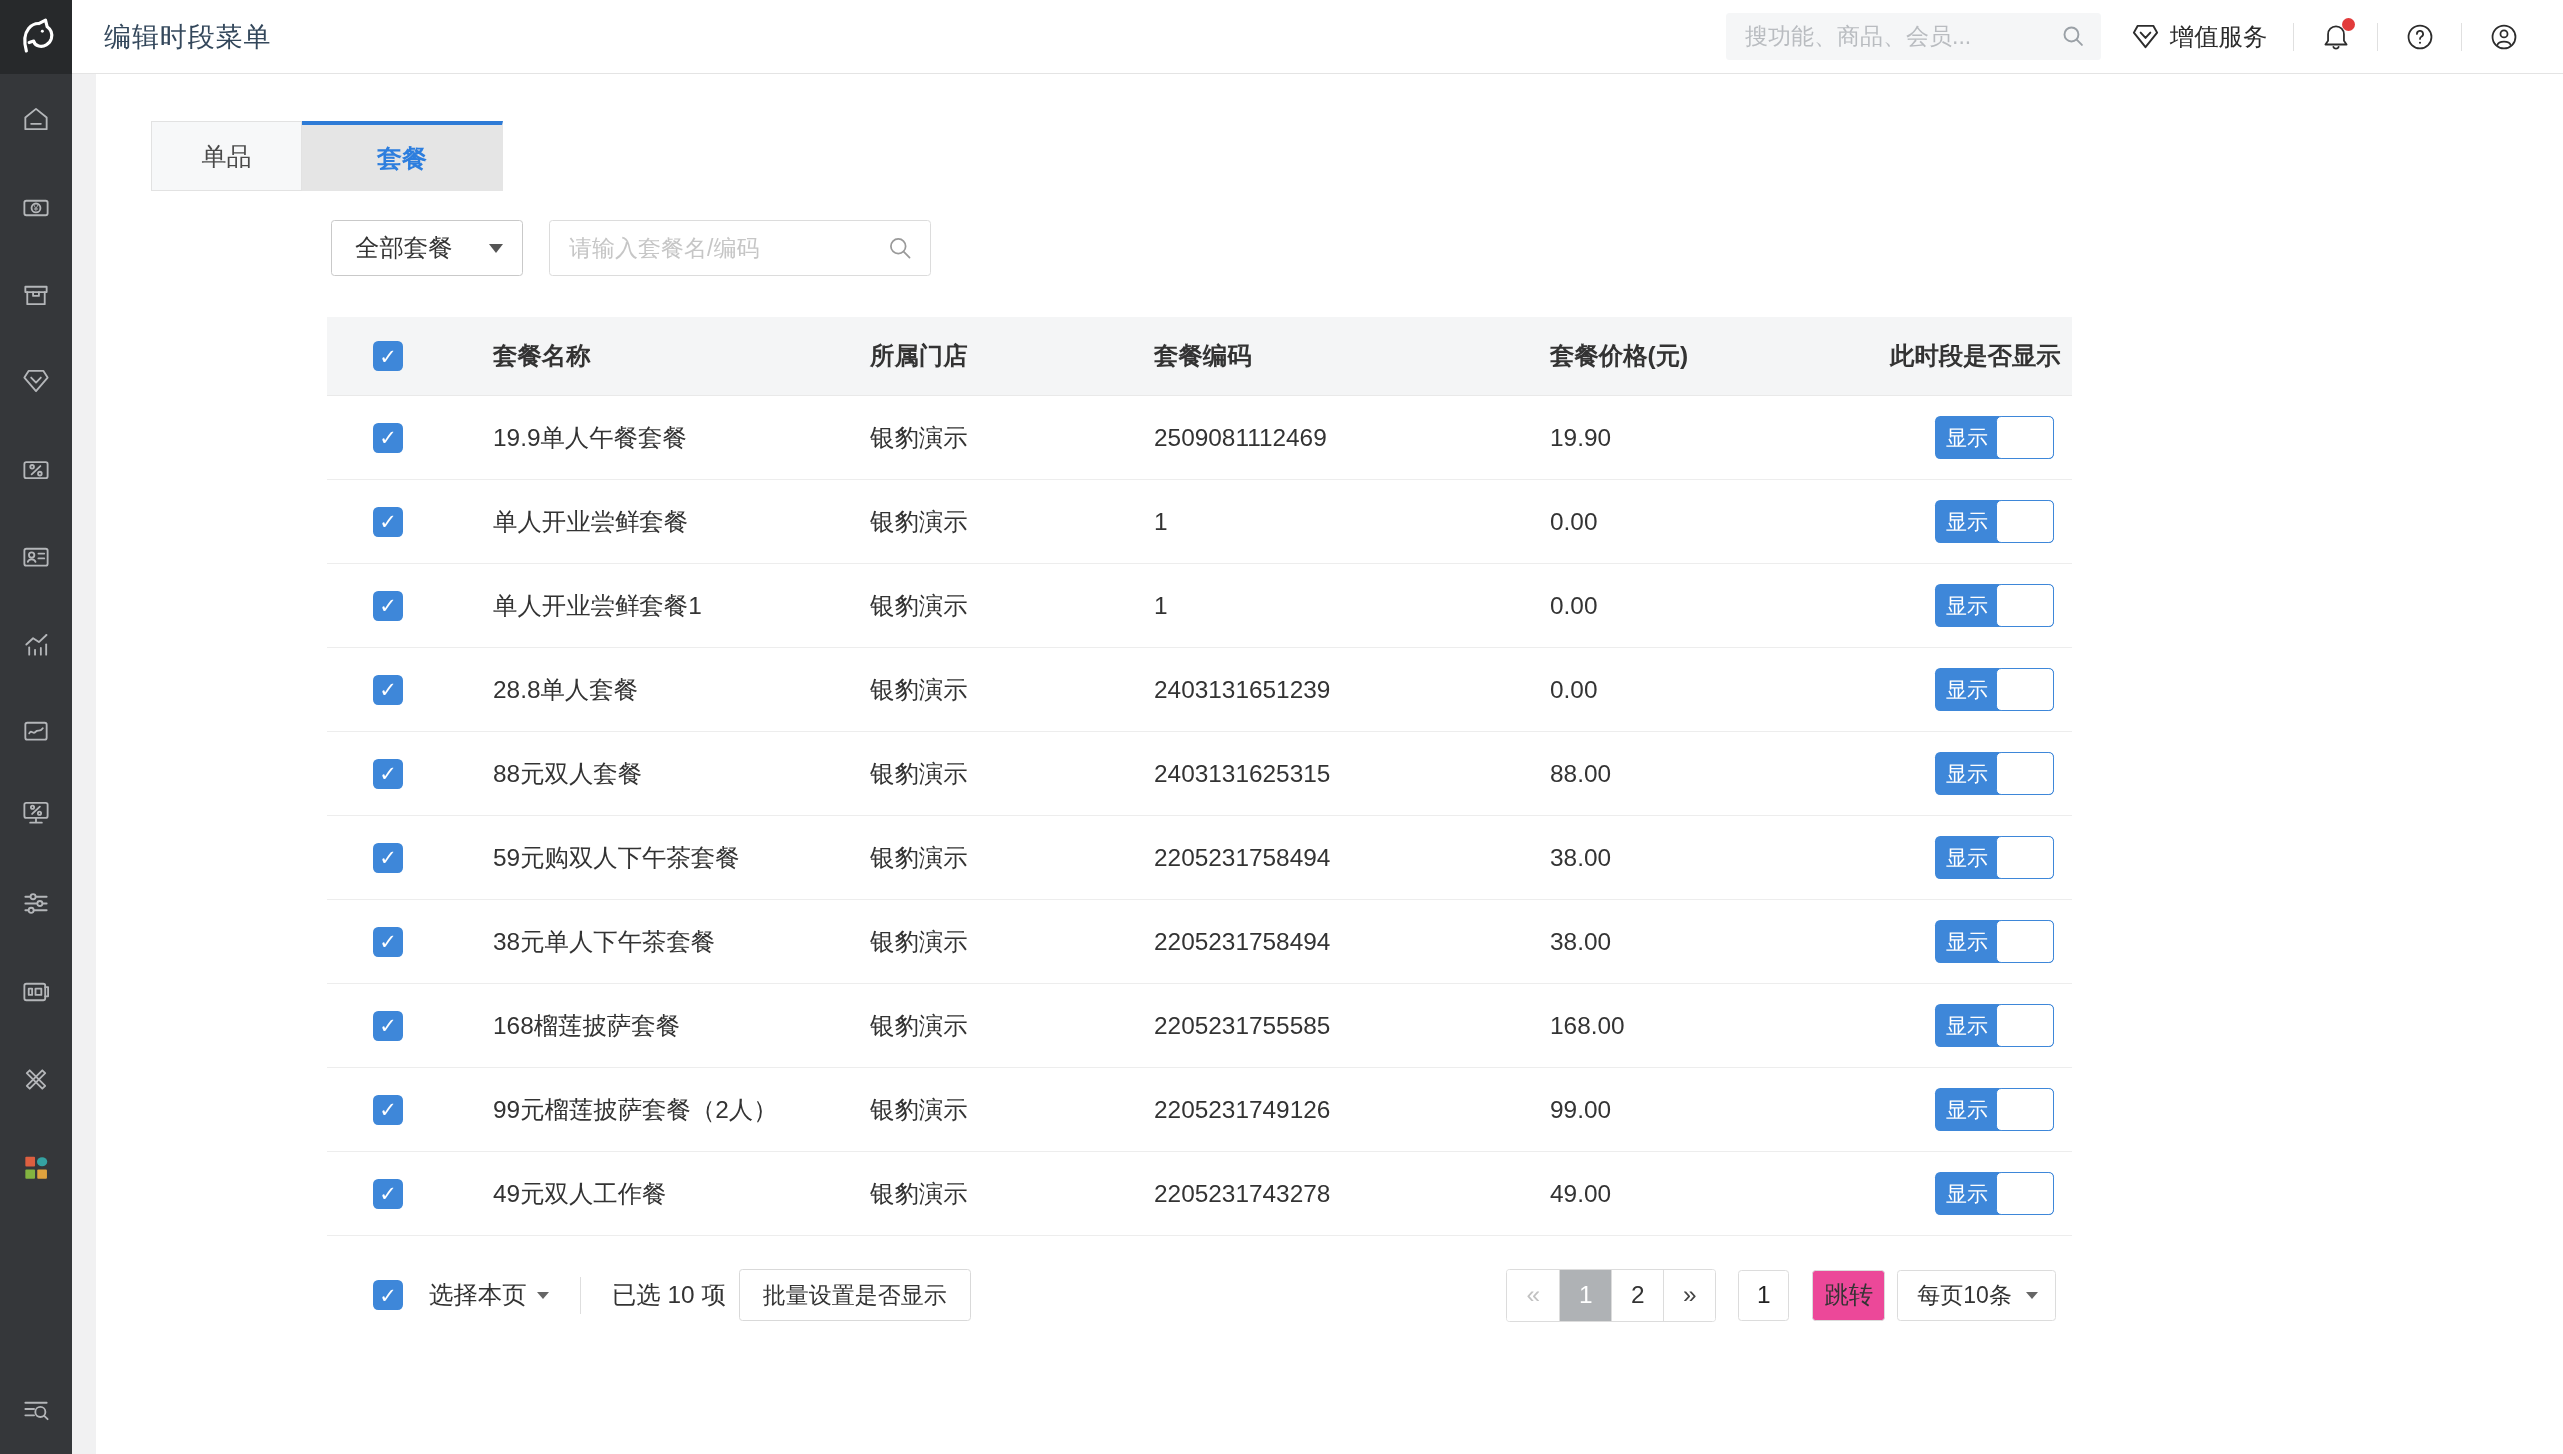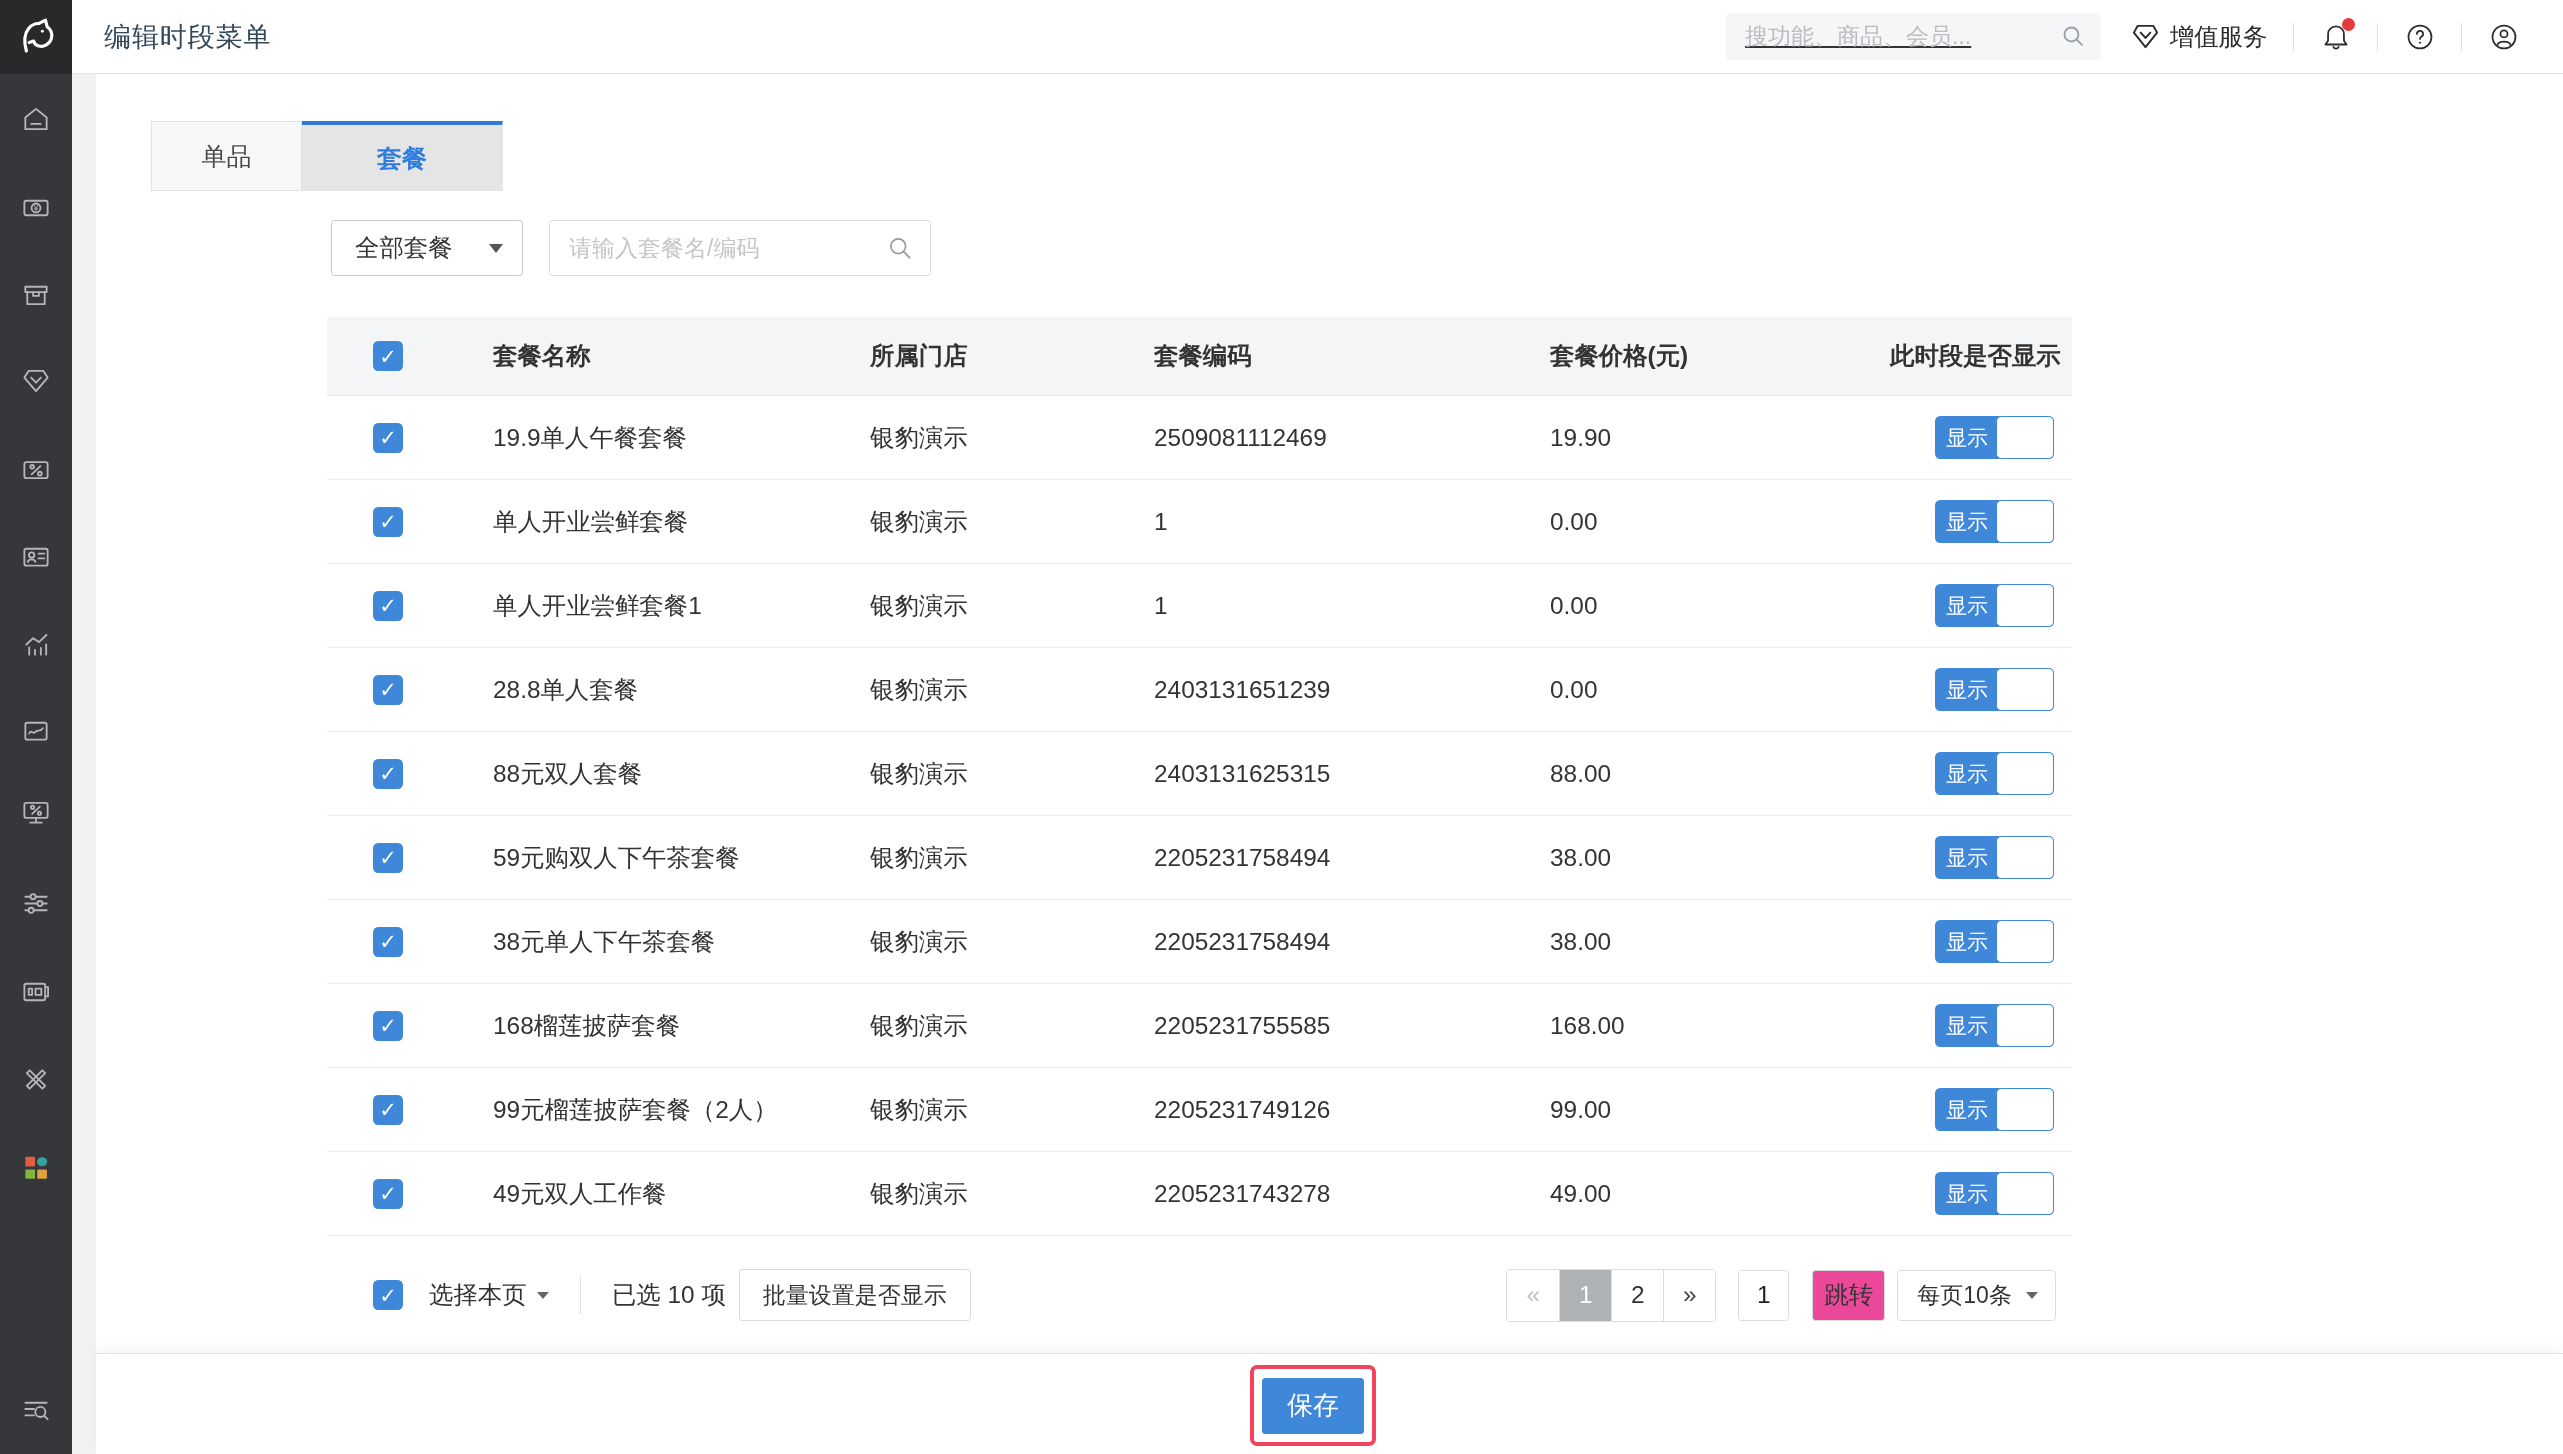--- a/index.html
+++ b/index.html
@@ -7,21 +7,21 @@
     font-family:"Liberation Sans","DejaVu Sans",sans-serif; }
   #app { position:relative; width:2563px; height:1454px; background:#fff; }
 
   
   .topbar { position:absolute; left:72px; top:0; right:0; height:74px; background:#fff;
     border-bottom:0.9px solid #e4e4e4; display:flex; align-items:center; padding:0 44px 0 32px; z-index:5; }
   .page-title { font-size:27px; color:#33475b; font-weight:500; letter-spacing:0.9px; }
   .top-search { margin-left:auto; width:375px; height:47px; background:#f5f6f7; border-radius:3.5px;
     display:flex; align-items:center; padding:0 15.7px 0 19px; }
   .top-search input { flex:1; border:none; outline:none; background:transparent; font-size:23px; color:#333;
-    font-family:inherit; min-width:0;text-decoration:underline; }
+    font-family:inherit; min-width:0; }
   .top-search input::placeholder { color:#b9bcc0; }
   .vas { display:flex; align-items:center; gap:8.7px; margin-left:29px; font-size:24.4px; color:#2b2b2b; cursor:pointer; }
   .tdiv { width:0.9px; height:28px; background:#e0e0e0; margin:0 26px; }
   .topicon { position:relative; width:31px; height:31px; display:flex; align-items:center; justify-content:center; cursor:pointer; }
   .bell-dot { position:absolute; right:-3.5px; top:-3.5px; width:13px; height:13px; border-radius:50%; }
 
   
   .sidebar { position:absolute; left:0; top:0; width:72px; height:1454px; background:#35373a; z-index:6; }
   .logo { width:72px; height:74px; background:#27292b; display:flex; align-items:center; justify-content:center; }
   .side-ic { position:absolute; left:50%; transform:translateX(-50%); width:31px; height:31px; cursor:pointer; }
@@ -510,20 +510,15 @@
           <div class="jump-btn">跳转</div>
           <div class="psize">
             <span>每页10条</span>
             <span class="caret-down small"></span>
           </div>
         </div>
       </div>
     </div>
   </div>
 
-  <div class="savebar">
-    <div class="save-wrap">
-      <div class="save-btn">保存</div>
-    </div>
-  </div>
 
 </div>
 
 
 </body></html>

